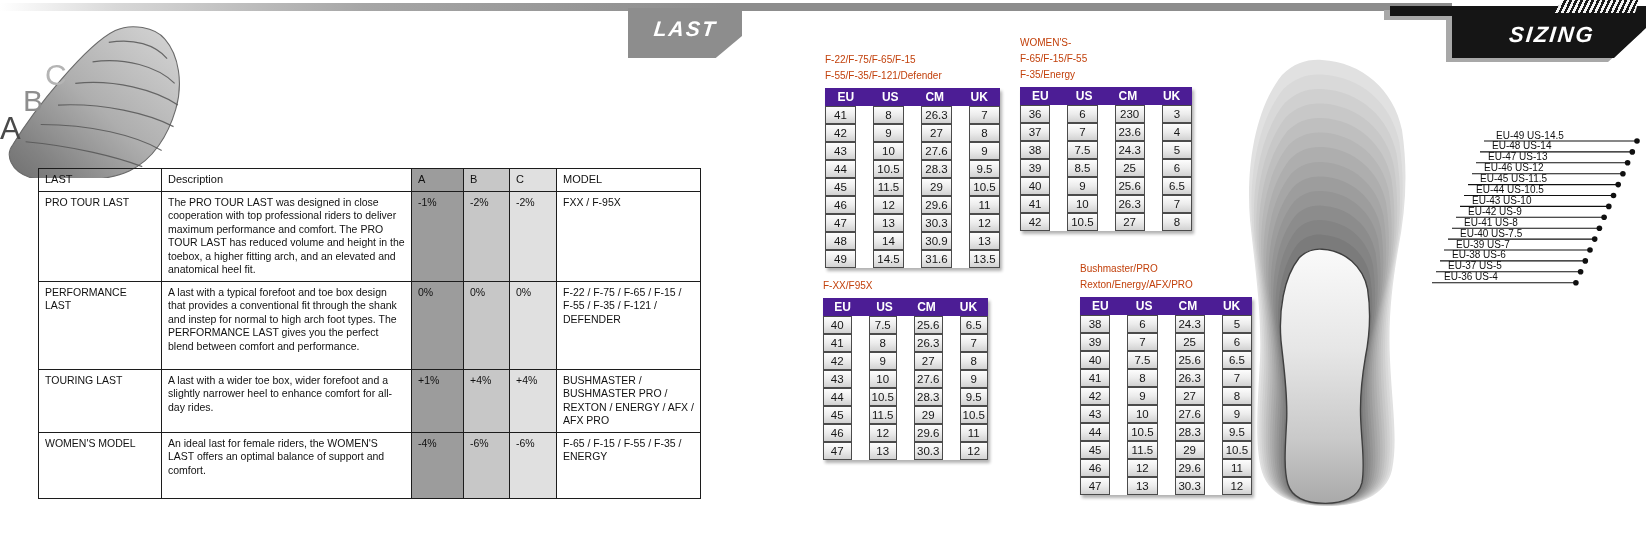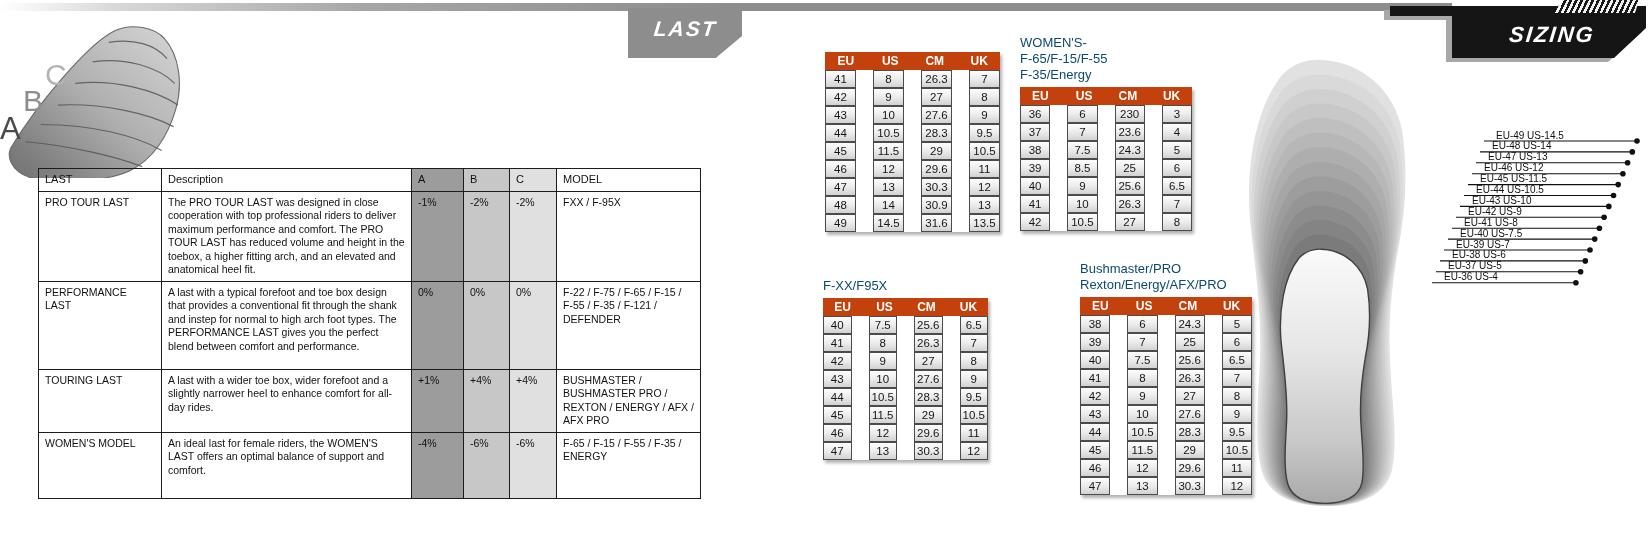--- a/index.html
+++ b/index.html
@@ -36,23 +36,23 @@
   .last-table th{font-size:11px;padding-top:4px;}
   .c0{width:110px;}
   .c1{width:237px;padding-left:8px;}
   .c2{width:39px;background:#9c9c9c;text-align:center;}
   .c3{width:33px;background:#c7c7c7;text-align:center;}
   .c4{width:34px;background:#e0e0e0;text-align:center;}
   .c5{width:131px;}
 
   
   .sz{position:absolute;}
-  .sz-title{font-size:13px;line-height:16px;color:#0c4a6e;margin-bottom:4px;}
+  .sz-title{font-size:10px;line-height:16px;color:#c2410c;margin-bottom:4px;}
   .sz-grid{box-shadow:2px 3px 3px rgba(0,0,0,.3);}
-  .sz-head{display:flex;gap:3px;background:#c2410c;height:18px;}
+  .sz-head{display:flex;gap:3px;background:#4c1d95;height:18px;}
   .sz-head span{flex:1;color:#fff;font-weight:bold;font-size:12px;text-align:center;line-height:18px;}
   .sz-row{display:flex;gap:17px;}
   .sz-cell{flex:1;box-sizing:border-box;height:18px;border:1px solid #4b4b4b;
     background:linear-gradient(180deg,#fdfdfd 0%,#ececec 50%,#d2d2d2 100%);
     font-size:11.5px;line-height:16px;text-align:center;color:#161616;}
   .sz0{left:825px;top:52px;width:175px;}
   .sz1{left:1020px;top:35px;width:172px;}
   .sz2{left:823px;top:278px;width:165px;}
   .sz3{left:1080px;top:261px;width:172px;}
 
@@ -143,20 +143,24 @@
           <td class="c1">An ideal last for female riders, the WOMEN'S LAST offers an optimal balance of support and comfort.</td>
           <td class="c2">-4%</td>
           <td class="c3">-6%</td>
           <td class="c4">-6%</td>
           <td class="c5">F-65 / F-15 / F-55 / F-35 / ENERGY</td>
         </tr>
       </tbody>
   </table>
 
   <div class="sz sz0">
+      <div class="sz-title">
+        <div>F-22/F-75/F-65/F-15</div>
+        <div>F-55/F-35/F-121/Defender</div>
+      </div>
       <div class="sz-grid">
         <div class="sz-head">
           <span>EU</span>
           <span>US</span>
           <span>CM</span>
           <span>UK</span>
         </div>
         <div class="sz-row">
           <div class="sz-cell">41</div>
           <div class="sz-cell">8</div>

